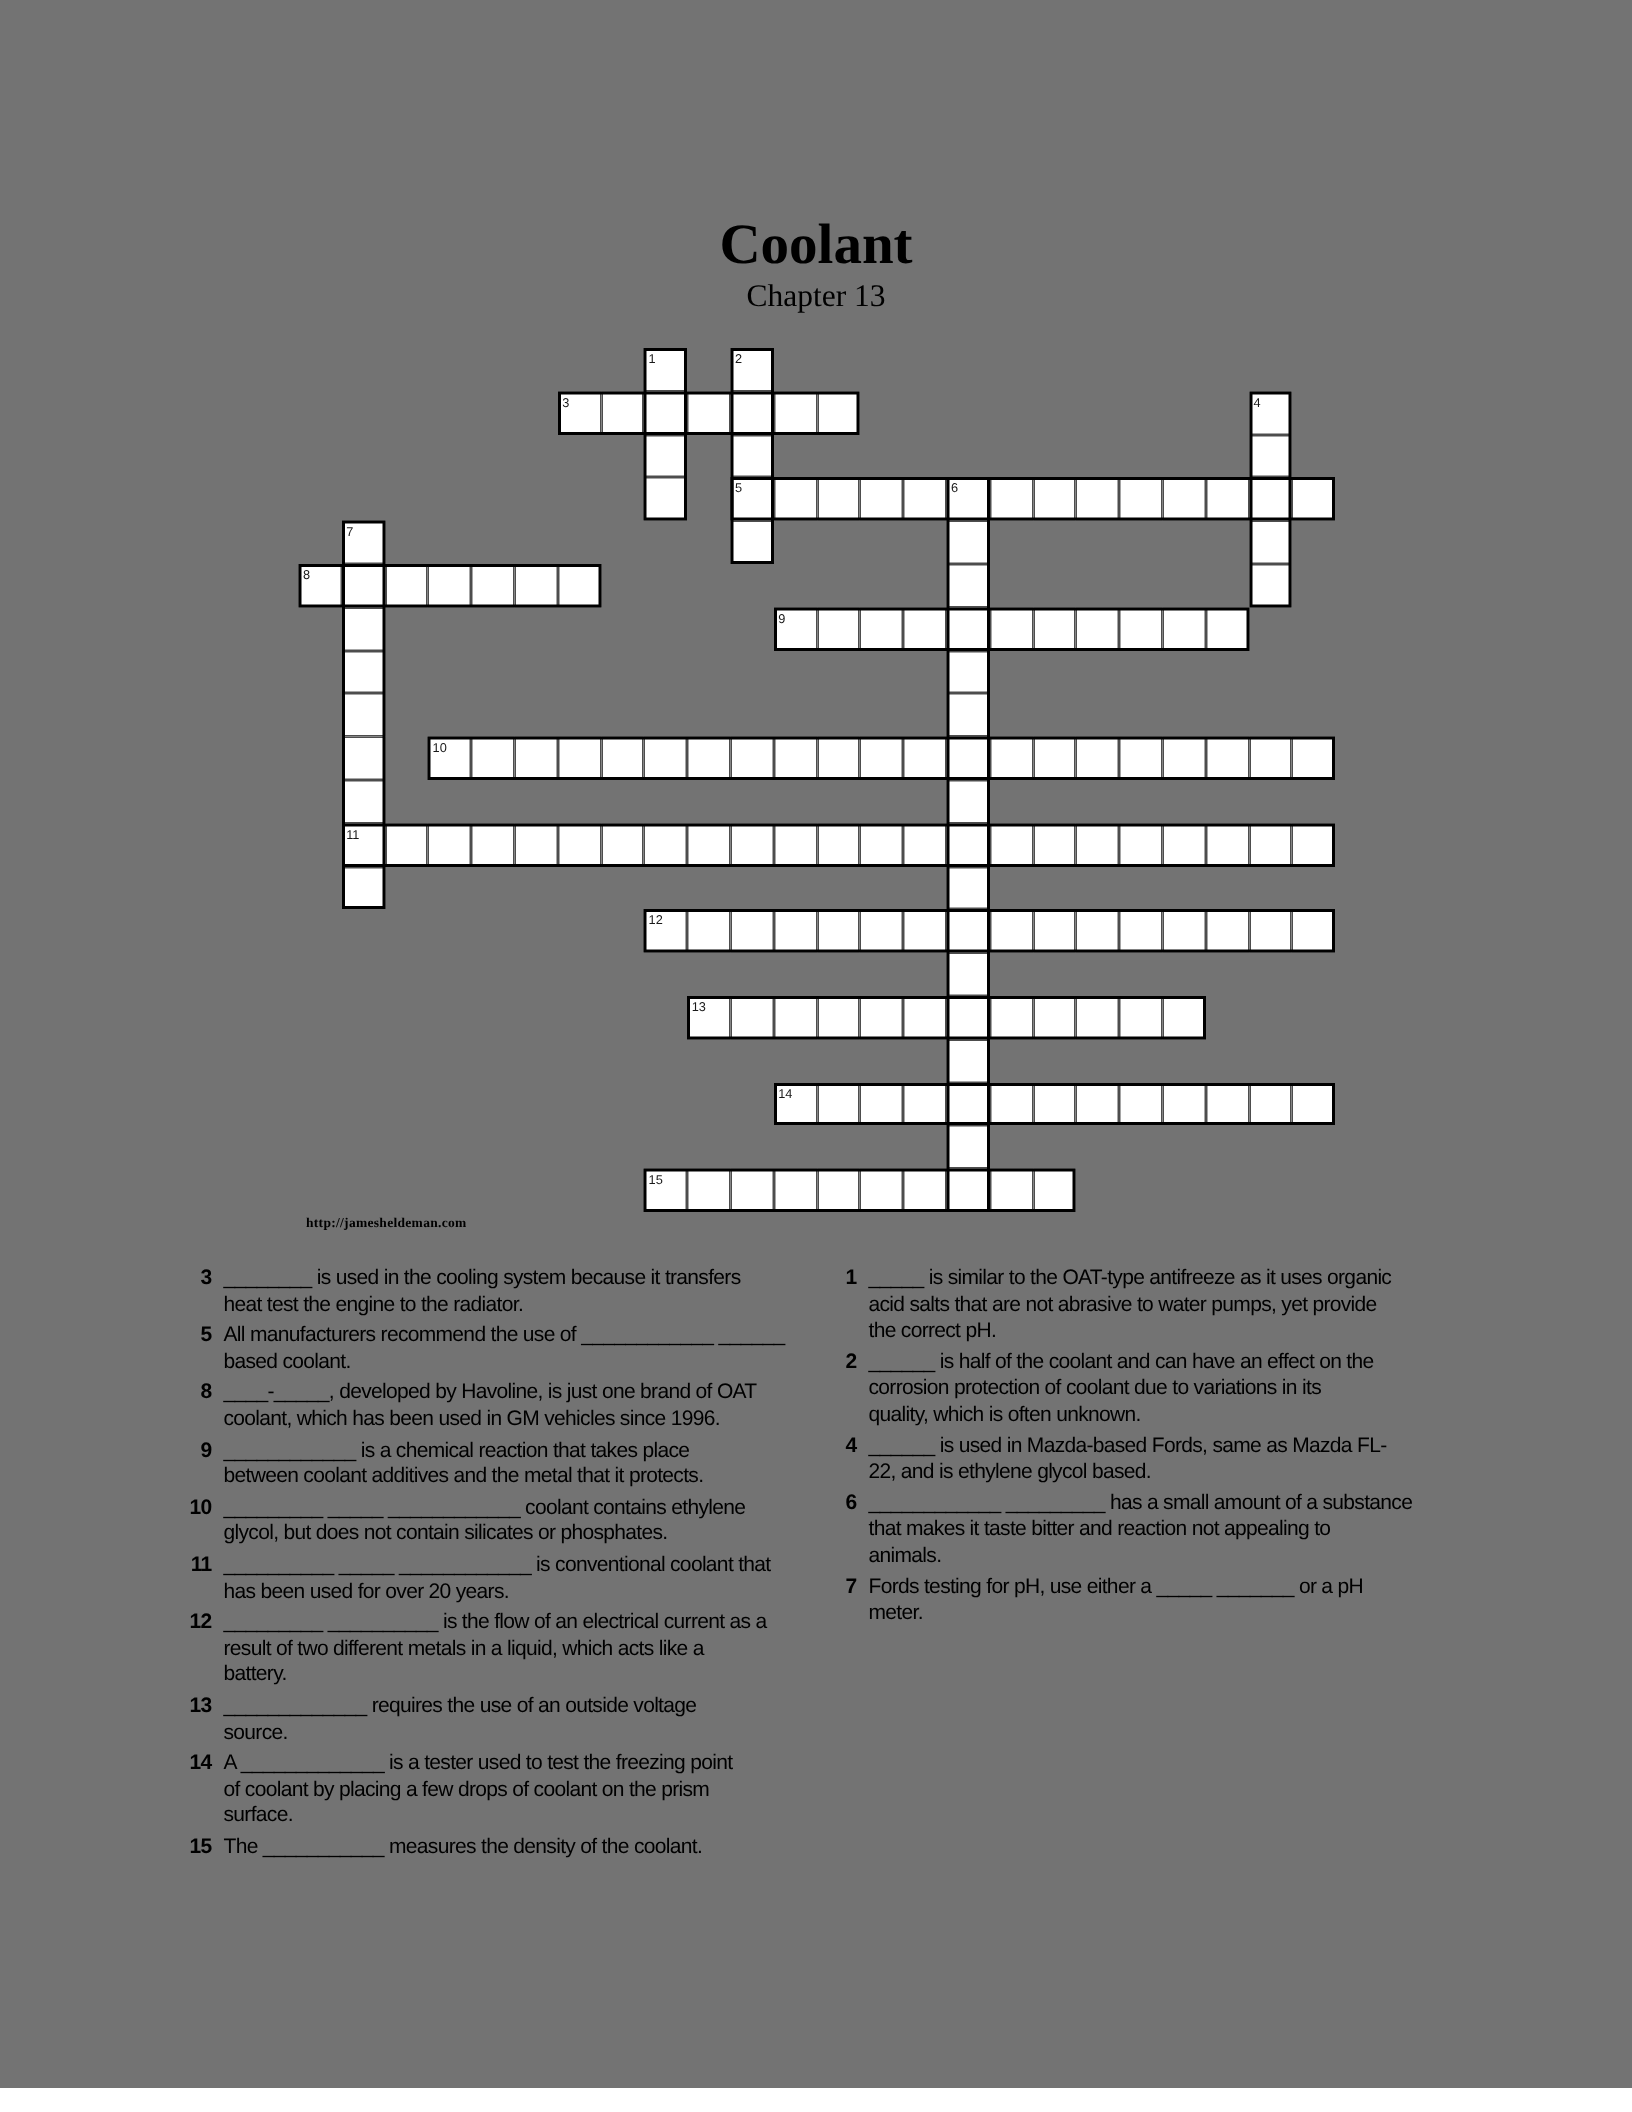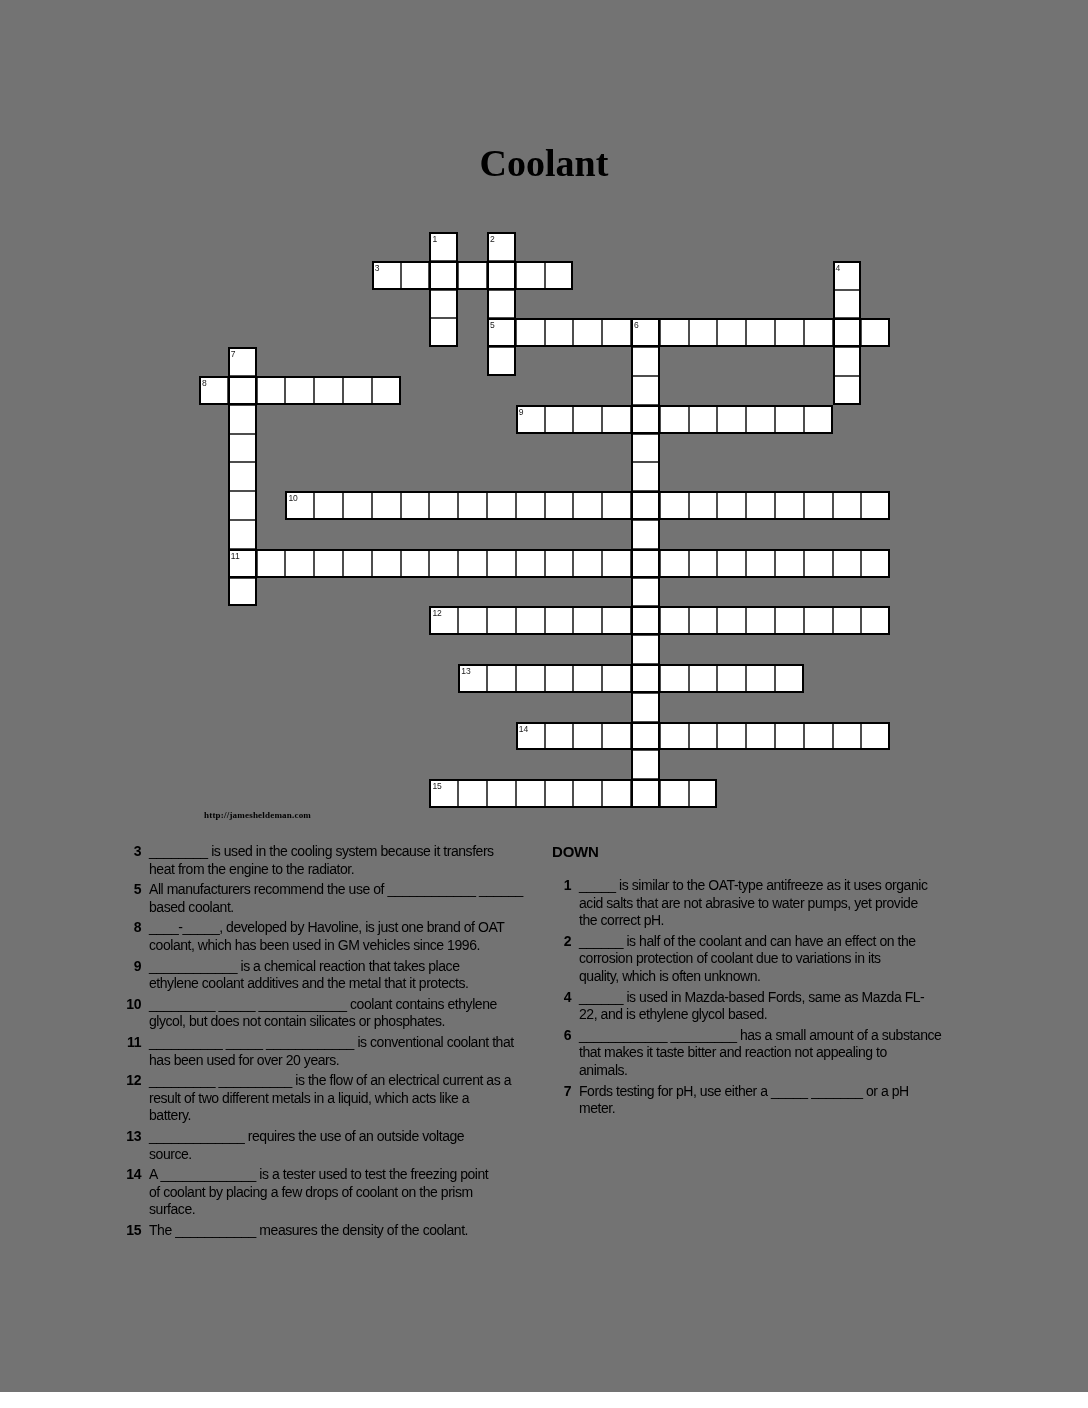--- a/index.html
+++ b/index.html
@@ -42,20 +42,21 @@
   }
   .clue{display:flex;margin:0 0 3px 0;font-size:14px;line-height:17.6px;letter-spacing:-0.45px;}
   .clue-num{flex:none;width:21px;text-align:right;margin-right:8px;font-weight:bold;}
   .clue-text{white-space:pre-line;width:380px;}
 </style>
 </head>
 <body>
 
 <div class="page">
   <div class="title">Coolant</div>
+  <div class="subtitle">Chapter 13</div>
 
   <div id="grid">
       <div class="cell" style="left: 230.4px; top: 0px; width: 28.8px; height: 28.8px;"></div>
       <div class="cell" style="left: 230.4px; top: 28.8px; width: 28.8px; height: 28.8px;"></div>
       <div class="cell" style="left: 230.4px; top: 57.6px; width: 28.8px; height: 28.8px;"></div>
       <div class="cell" style="left: 230.4px; top: 86.4px; width: 28.8px; height: 28.8px;"></div>
       <div class="cell" style="left: 288px; top: 0px; width: 28.8px; height: 28.8px;"></div>
       <div class="cell" style="left: 288px; top: 28.8px; width: 28.8px; height: 28.8px;"></div>
       <div class="cell" style="left: 288px; top: 57.6px; width: 28.8px; height: 28.8px;"></div>
       <div class="cell" style="left: 288px; top: 86.4px; width: 28.8px; height: 28.8px;"></div>
@@ -243,36 +244,36 @@
       <div class="cell-number" style="left: 233.4px; top: 550.2px;">15</div>
     </div>
 
   <div class="footer-url">http://jamesheldeman.com</div>
 
   <div class="clues clues-across">
     <div id="across-list">
         <div class="clue">
           <span class="clue-num">3</span>
           <span class="clue-text">________ is used in the cooling system because it transfers
-heat from the engine to the radiator.</span>
+heat test the engine to the radiator.</span>
         </div>
         <div class="clue">
           <span class="clue-num">5</span>
           <span class="clue-text">All manufacturers recommend the use of ____________ ______
 based coolant.</span>
         </div>
         <div class="clue">
           <span class="clue-num">8</span>
           <span class="clue-text">____-_____, developed by Havoline, is just one brand of OAT
 coolant, which has been used in GM vehicles since 1996.</span>
         </div>
         <div class="clue">
           <span class="clue-num">9</span>
           <span class="clue-text">____________ is a chemical reaction that takes place
-ethylene coolant additives and the metal that it protects.</span>
+between coolant additives and the metal that it protects.</span>
         </div>
         <div class="clue">
           <span class="clue-num">10</span>
           <span class="clue-text">_________ _____ ____________ coolant contains ethylene
 glycol, but does not contain silicates or phosphates.</span>
         </div>
         <div class="clue">
           <span class="clue-num">11</span>
           <span class="clue-text">__________ _____ ____________ is conventional coolant that
 has been used for over 20 years.</span>
@@ -295,21 +296,20 @@
 surface.</span>
         </div>
         <div class="clue">
           <span class="clue-num">15</span>
           <span class="clue-text">The ___________ measures the density of the coolant.</span>
         </div>
       </div>
   </div>
 
   <div class="clues clues-down">
-    <h2 class="clue-heading">DOWN</h2>
     <div id="down-list">
         <div class="clue">
           <span class="clue-num">1</span>
           <span class="clue-text">_____ is similar to the OAT-type antifreeze as it uses organic
 acid salts that are not abrasive to water pumps, yet provide
 the correct pH.</span>
         </div>
         <div class="clue">
           <span class="clue-num">2</span>
           <span class="clue-text">______ is half of the coolant and can have an effect on the

